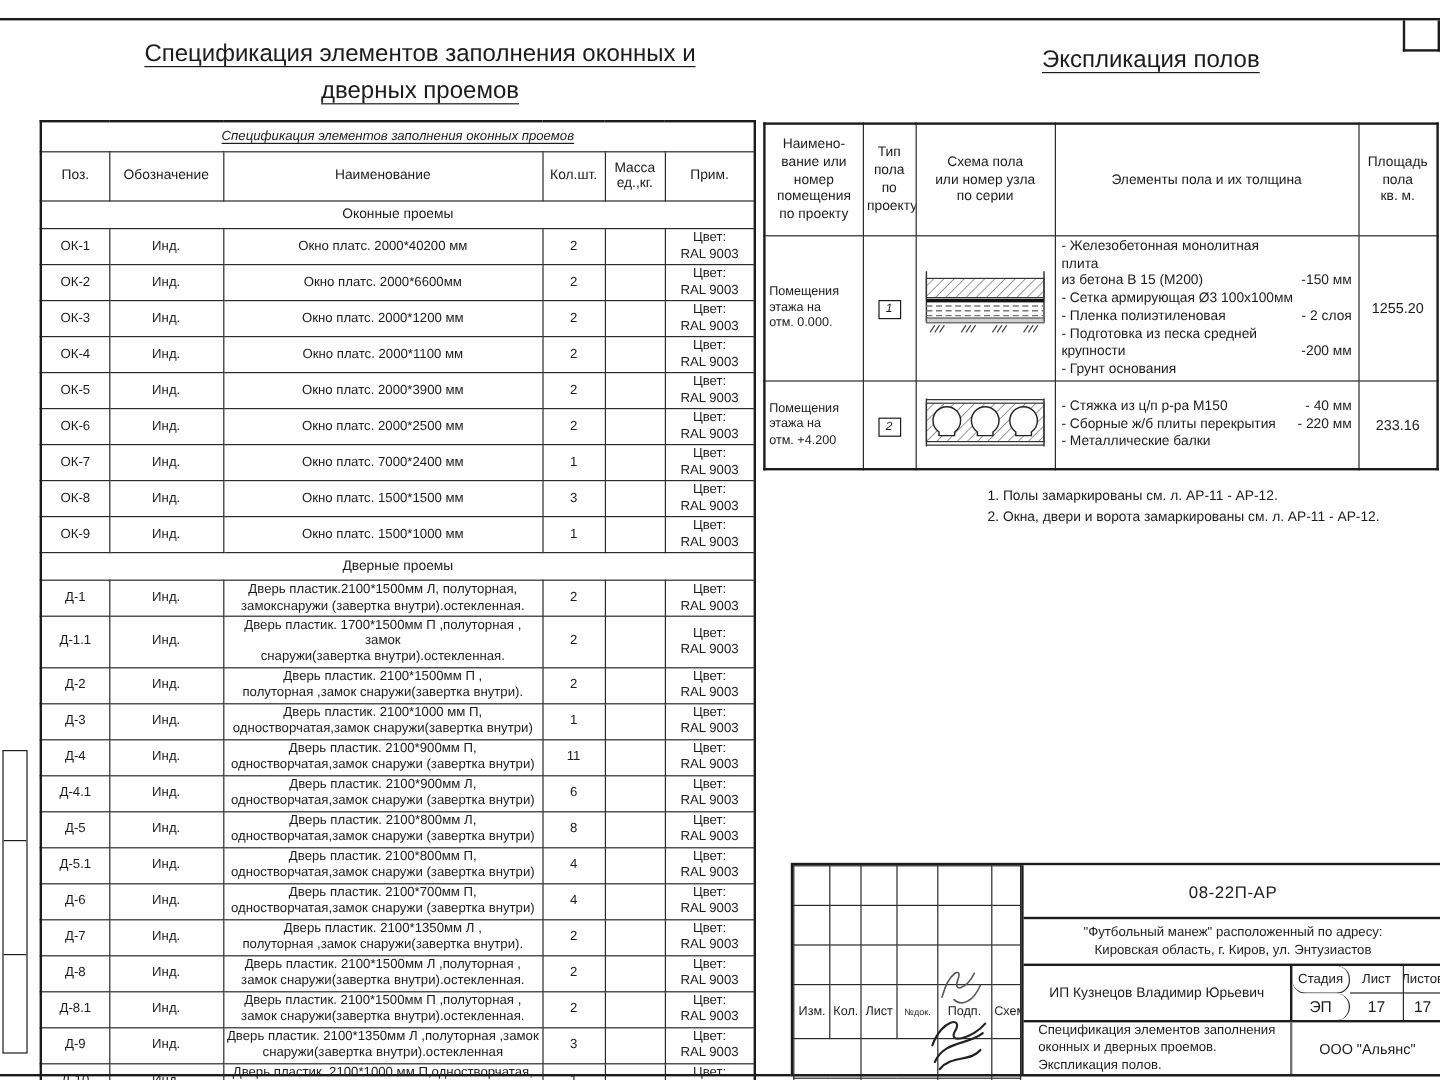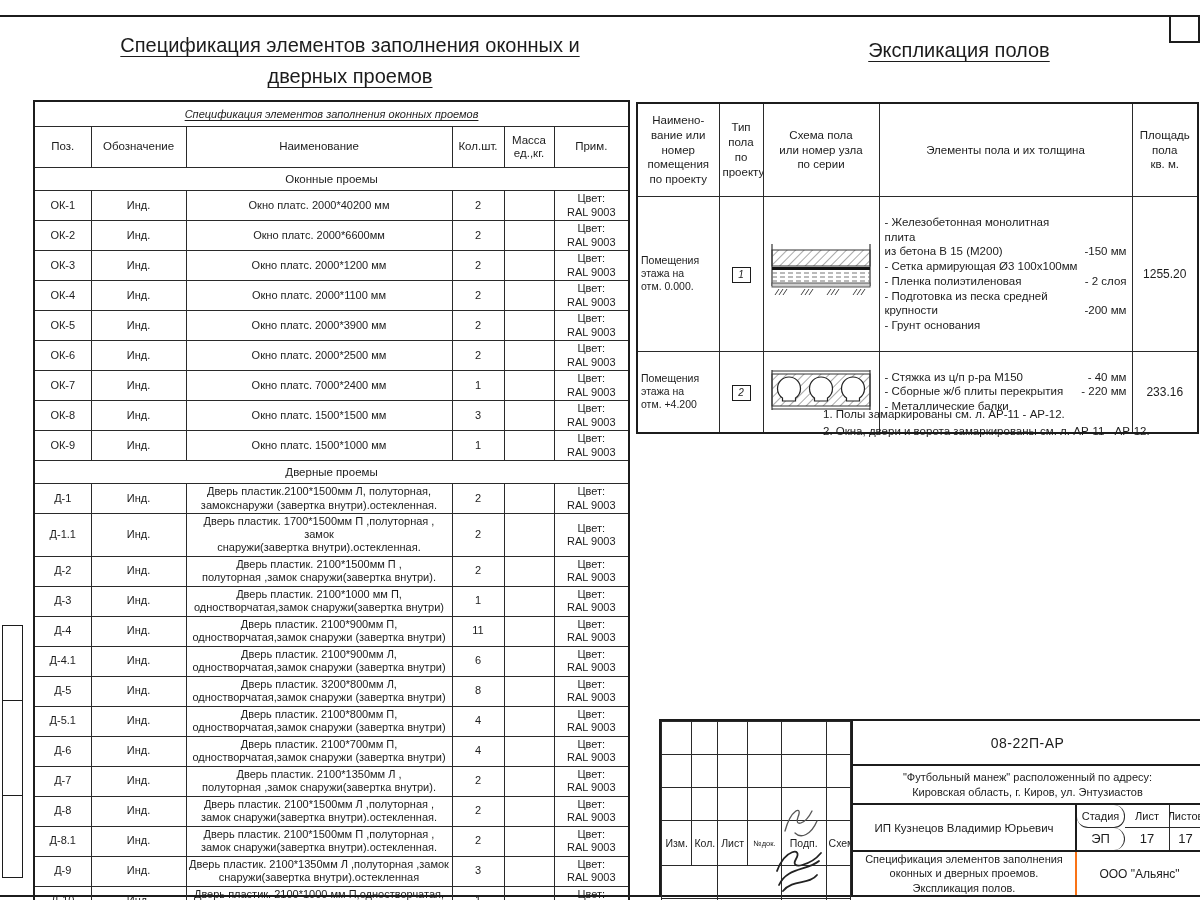--- a/index.html
+++ b/index.html
@@ -34,21 +34,21 @@
   .spec tr.data td{font-size:11px;line-height:1.2;height:27px;}
   .spec td.c-name{white-space:pre-line;font-size:10.8px;}
   .spec td.c-note{white-space:pre-line;font-size:10.5px;line-height:1.18;margin-left:12px;}
 
   
   .floor{left:636px;top:102px;width:561px;border:2px solid #1c1c1c;}
   .floor td,.floor th{border:1px solid #2a2a2a;font-weight:normal;vertical-align:middle;
                       text-align:center;padding:1px 3px;overflow:hidden;}
   .floor .f-head th{height:90px;font-size:11.5px;line-height:1.3;}
   .floor .f-room{font-size:10.5px;text-align:left;line-height:1.25;}
-  .floor .f-elems{text-align:left;font-size:11.5px;vertical-align:middle;padding:18px 5px;}
+  .floor .f-elems{text-align:left;font-size:11.5px;vertical-align:middle;padding:1px 5px;}
   .floor .f-area{font-size:12px;}
   .elem{display:flex;justify-content:space-between;align-items:flex-end;line-height:1.28;}
   .elem .val{white-space:nowrap;padding-left:4px;}
   .type-box{display:inline-block;min-width:13px;height:14px;line-height:14px;border:1px solid #1c1c1c;
             font-size:10px;font-style:italic;padding:0 2px;background:#fff;}
 
   
   .notes{left:823px;top:406px;font-size:11.5px;line-height:1.5;}
 
   
@@ -72,22 +72,22 @@
   .s-mid{height:45px;border-bottom:2px solid #1c1c1c;display:flex;flex:none;}
   .s-client{width:222px;border-right:2px solid #1c1c1c;display:flex;align-items:center;
             justify-content:center;font-size:11.5px;text-align:left;flex:none;}
   .s-slv{flex:1;display:flex;flex-direction:column;min-width:0;}
   .s-slv .r{display:flex;flex:1;}
   .s-slv .c{border-right:1px solid #2a2a2a;display:flex;align-items:center;justify-content:center;overflow:hidden;}
   .s-slv .r1 .c{border-bottom:1px solid #2a2a2a;font-size:11px;}
   .s-slv .r2 .c{font-size:13px;}
   .cw1{width:47px;flex:none;border-radius:11px;} .cw2{width:44px;flex:none;} .cw3{flex:1;}
   .s-bottom{flex:1;display:flex;}
-  .s-doctitle{width:222px;border-right:2px solid #f97316;display:flex;align-items:center;
-              justify-content:center;font-size:11px;text-align:center;line-height:1.3;flex:none;}
+  .s-doctitle{width:222px;border-right:2px solid #737373;display:flex;align-items:center;
+              justify-content:center;font-size:11px;line-height:1.3;flex:none;}
   .s-company{flex:1;display:flex;align-items:center;justify-content:center;font-size:12px;}
 </style>
 </head>
 <body>
 
 <div class="abs frame-top"></div>
 <div class="abs frame-bottom"></div>
 <div class="abs corner-box"></div>
 <div class="abs margin-col">
   <div class="mc" style="height:74px"></div>
@@ -267,21 +267,21 @@
         <td class="c-name">Дверь пластик. 2100*900мм Л,
 одностворчатая,замок снаружи (завертка внутри)</td>
         <td class="c-qty">6</td>
         <td class="c-mass"></td>
         <td class="c-note">Цвет:
 RAL 9003</td>
       </tr>
       <tr class="data">
         <td class="c-pos">Д-5</td>
         <td class="c-designation">Инд.</td>
-        <td class="c-name">Дверь пластик. 3200*800мм Л,
+        <td class="c-name">Дверь пластик. 2100*800мм Л,
 одностворчатая,замок снаружи (завертка внутри)</td>
         <td class="c-qty">8</td>
         <td class="c-mass"></td>
         <td class="c-note">Цвет:
 RAL 9003</td>
       </tr>
       <tr class="data">
         <td class="c-pos">Д-5.1</td>
         <td class="c-designation">Инд.</td>
         <td class="c-name">Дверь пластик. 2100*800мм П,

